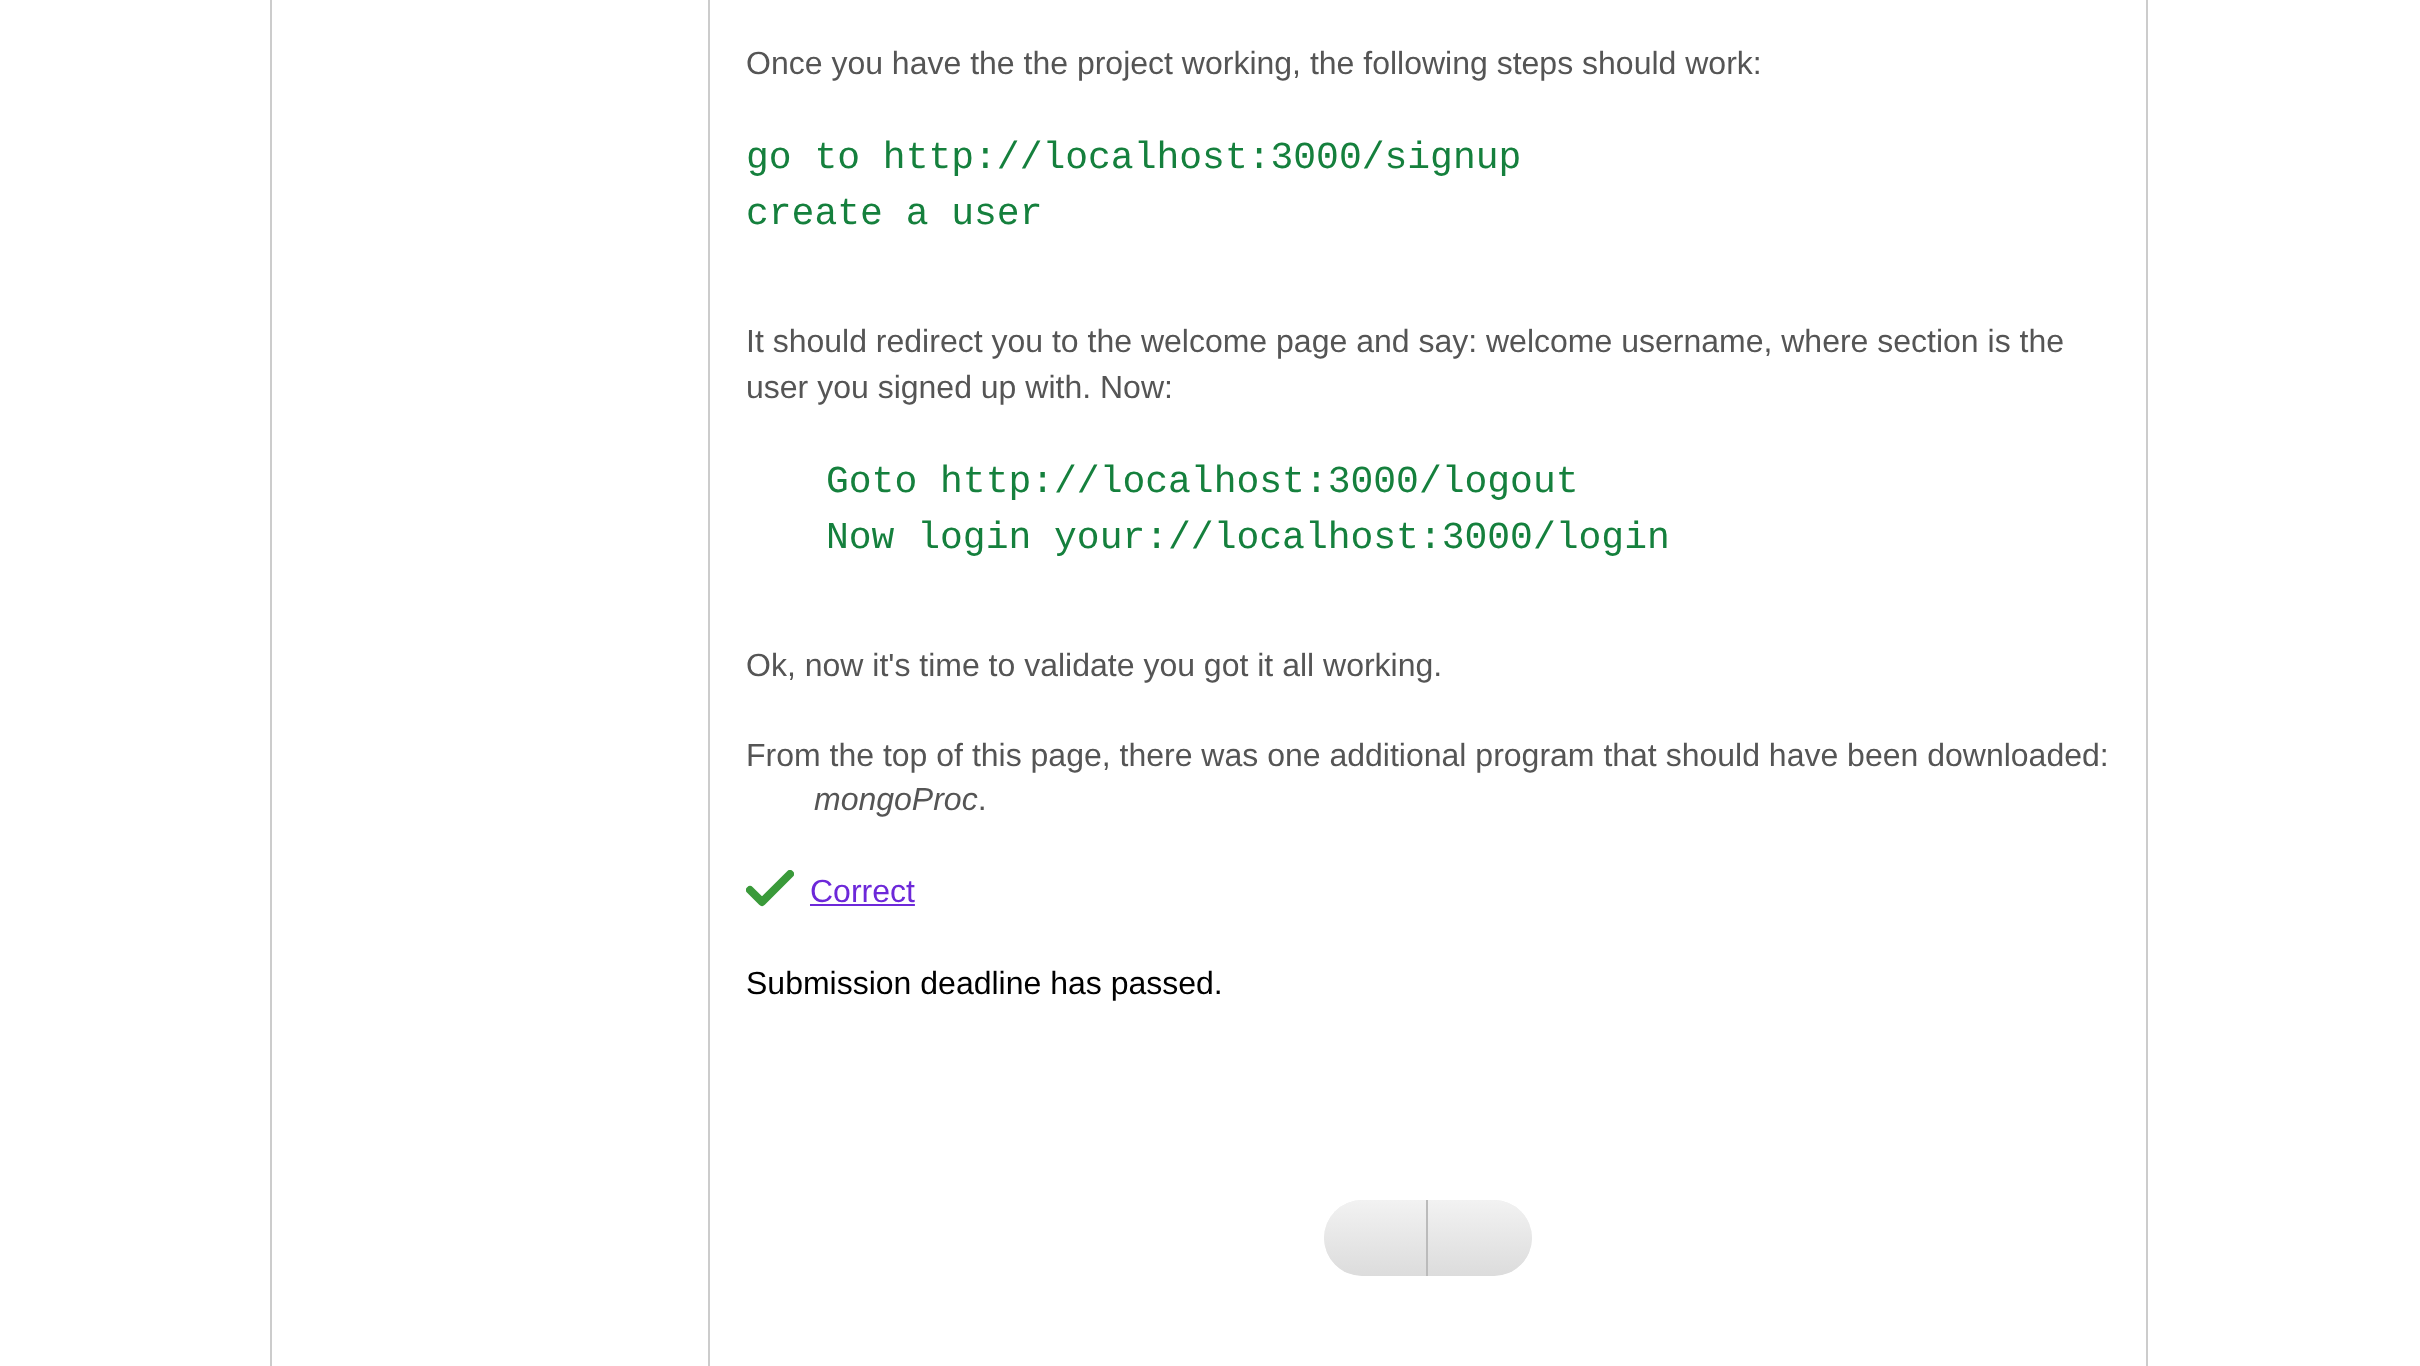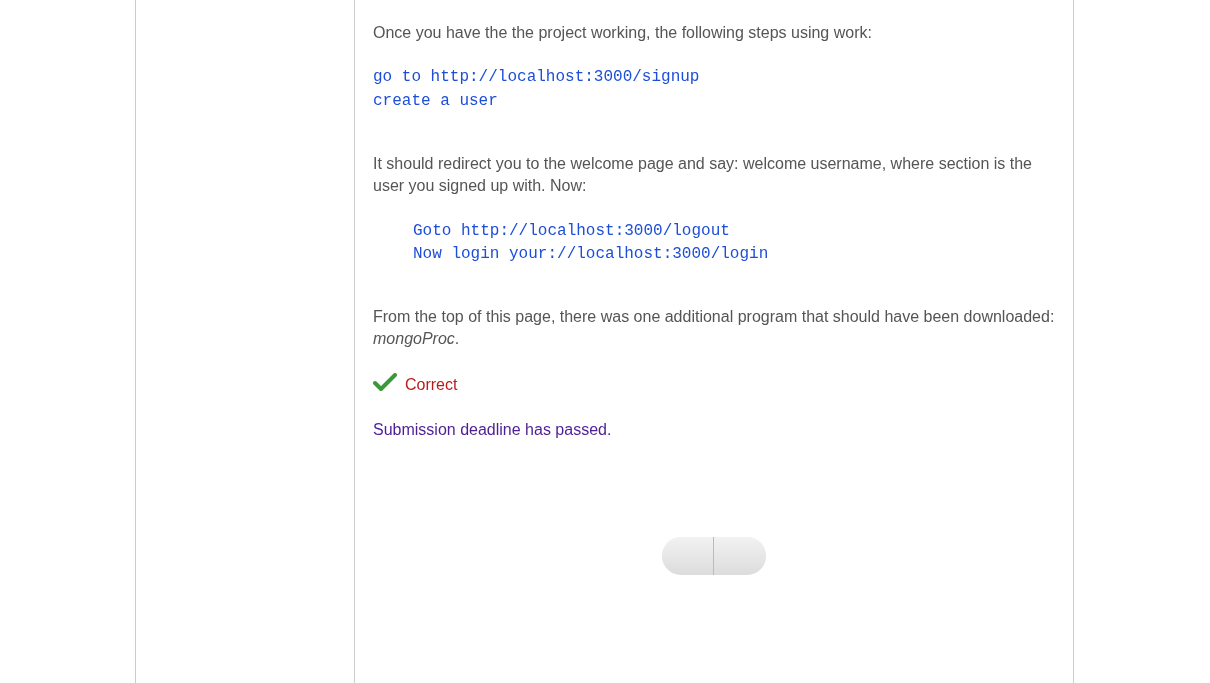--- a/index.html
+++ b/index.html
@@ -45,44 +45,46 @@
     p {
       margin: 0 0 22px 0;
       line-height: 1.4;
       color: #555;
     }
     p.top {
       padding-top: 22px;
     }
     pre {
       font-family: "Courier New", Courier, monospace;
-      font-size: 16px;
+      font-size: 19px;
       line-height: 1.45;
-      color: #1d4ed8;
+      color: #15803d;
       margin: 0 0 40px 0;
       white-space: pre;
     }
     pre.indent {
       padding-left: 40px;
     }
     em {
+      margin-left: 34px;
     }
     .correct-row {
       display: flex;
       align-items: center;
       margin-bottom: 22px;
     }
     .correct-row .icon {
       margin-right: 8px;
     }
     .correct-row .label {
-      color: #b91c1c;
+      color: #6d28d9;
+      text-decoration: underline;
     }
     .deadline {
-      color: #4c1d95;
+      color: #000000;
       margin-bottom: 96px;
     }
     .nav-bottom {
       display: flex;
       justify-content: center;
       margin-top: 40px;
     }
     .nav-pill {
       display: flex;
       border-radius: 40px;
@@ -113,30 +115,31 @@
   </style>
 </head>
 <body>
 
 <div class="container">
   <div class="divider-left"></div>
 
   <div class="main">
     <div class="content">
 
-      <p class="top">Once you have the the project working, the following steps using work:</p>
+      <p class="top">Once you have the the project working, the following steps should work:</p>
 
       <pre>go to http://localhost:3000/signup
 create a user</pre>
 
       <p>It should redirect you to the welcome page and say: welcome username, where section is the user you signed up with. Now:</p>
 
       <pre class="indent">Goto http://localhost:3000/logout
 Now login your://localhost:3000/login</pre>
 
+      <p>Ok, now it's time to validate you got it all working.</p>
 
       <p>
         <span>From the top of this page, there was one additional program that should have been downloaded: </span><em>mongoProc</em><span>.</span>
       </p>
 
 
 
       <div class="correct-row">
         <span class="icon">
           <svg width="24" height="20" viewBox="0 0 24 20">

